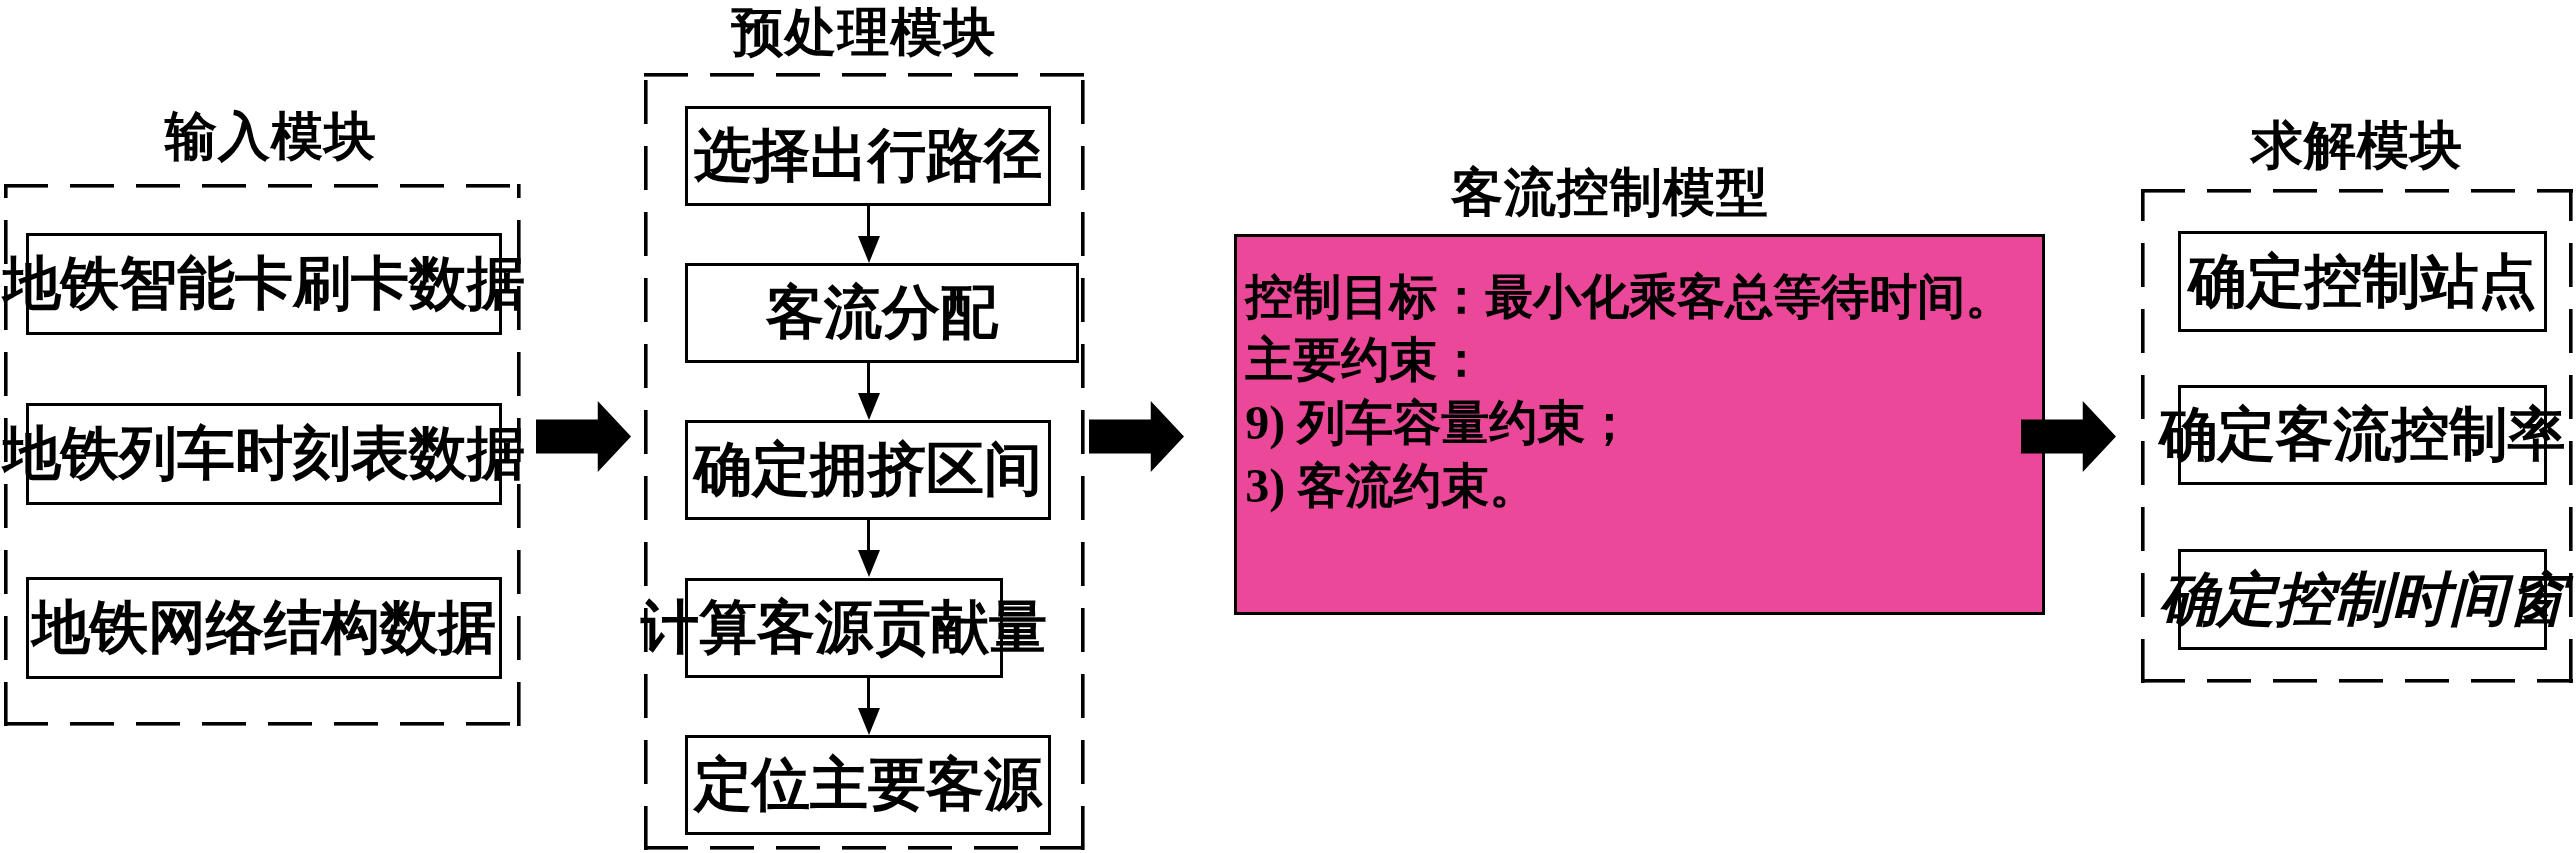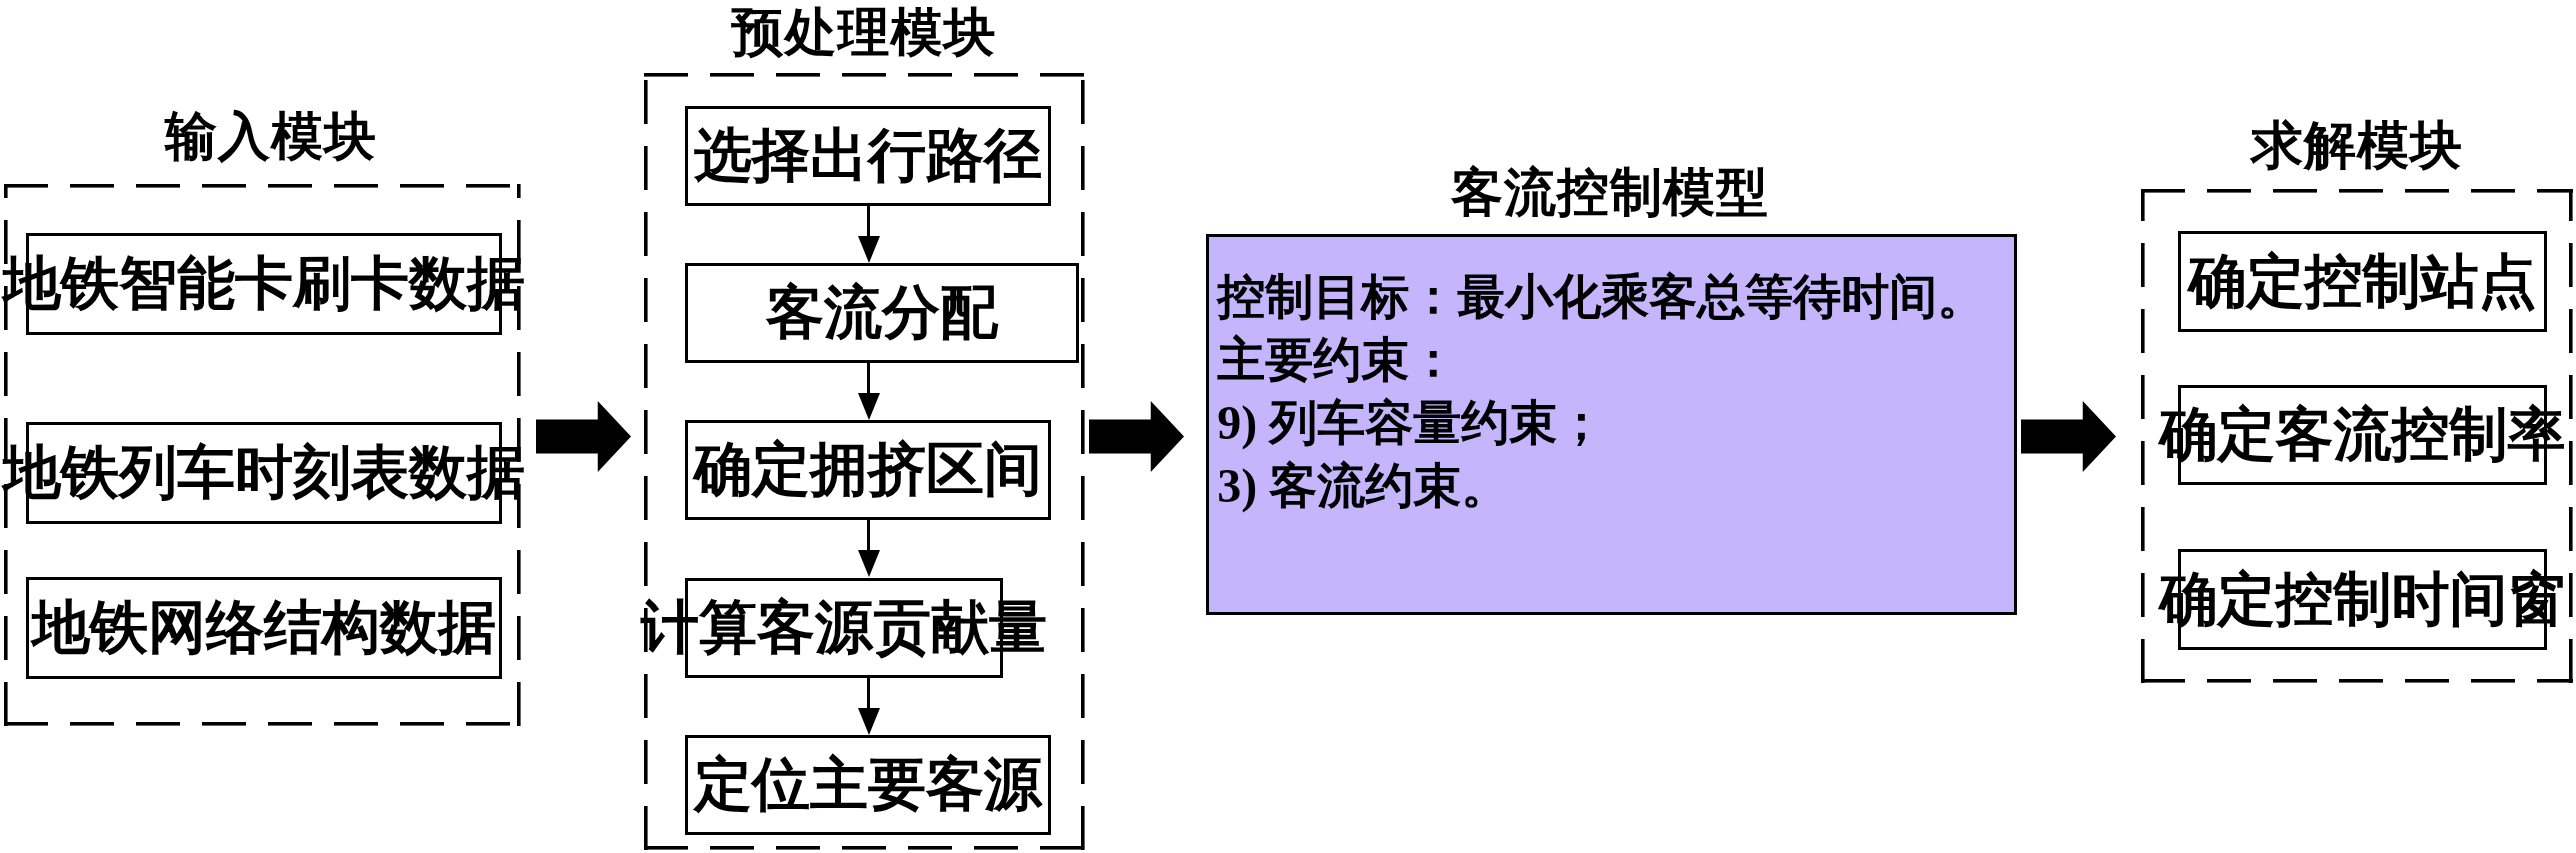--- a/index.html
+++ b/index.html
@@ -38,27 +38,28 @@
     align-items:center;
     justify-content:center;
     font-size:58px;
     font-weight:700;
     white-space:nowrap;
     box-sizing:border-box;
   }
   .model-box{
     position:absolute;
     border:3.6px solid #000;
-    background:#c4b5fd;
+    background:#ec4899;
     box-sizing:border-box;
     padding:28px 7.3px 0 8.3px;
     font-size:48px;
     font-weight:700;
     line-height:63px;
     white-space:nowrap;
+    margin-left:28px;
   }
   .block-arrow{
     position:absolute;
     width:95px;
     height:71px;
     background:#000;
     clip-path:polygon(0% 26%,65% 26%,65% 0%,100% 50%,65% 100%,65% 74%,0% 74%);
     filter:drop-shadow(-3.1px 4.2px 2.6px rgba(165,198,228,0.75));
   }
   .varrow{
@@ -81,21 +82,21 @@
   }
 </style>
 </head>
 <body>
 
 <div class="canvas">
 
   <div class="module-title" style="left:271px;top:108px;">输入模块</div>
   <div class="dashed-frame" style="left:3.6px;top:184px;width:517px;height:542px;"></div>
   <div class="box" style="left:26px;top:233px;width:476px;height:102px;">地铁智能卡刷卡数据</div>
-  <div class="box" style="left:26px;top:422px;width:476px;height:102px;text-align:center;">地铁列车时刻表数据</div>
+  <div class="box" style="left:26px;top:403px;width:476px;height:102px;text-align:center;">地铁列车时刻表数据</div>
   <div class="box" style="left:26px;top:577px;width:476px;height:102px;">地铁网络结构数据</div>
 
   <div class="block-arrow" style="left:536px;top:401px;"></div>
 
   <div class="module-title" style="left:864px;top:4.2px;">预处理模块</div>
   <div class="dashed-frame" style="left:644px;top:73px;width:441px;height:777px;"></div>
 
   <div class="box" style="left:685px;top:106px;width:366px;height:100px;">选择出行路径</div>
   <div class="varrow" style="left:857px;top:206px;height:57px;">
       <i class="stem"></i>
@@ -131,16 +132,16 @@
     <div>9) 列车容量约束；</div>
     <div>3) 客流约束。</div>
   </div>
 
   <div class="block-arrow" style="left:2021px;top:401px;"></div>
 
   <div class="module-title" style="left:2357px;top:117px;">求解模块</div>
   <div class="dashed-frame" style="left:2141px;top:189px;width:432px;height:494px;"></div>
   <div class="box" style="left:2178px;top:231px;width:369px;height:101px;">确定控制站点</div>
   <div class="box" style="left:2178px;top:385px;width:369px;height:100px;">确定客流控制率</div>
-  <div class="box" style="left:2178px;top:549px;width:369px;height:101px;">确定控制时间窗</div>
+  <div class="box" style="left:2178px;top:549px;width:369px;height:101px;font-style:italic;">确定控制时间窗</div>
 
 </div>
 
 
 </body></html>

